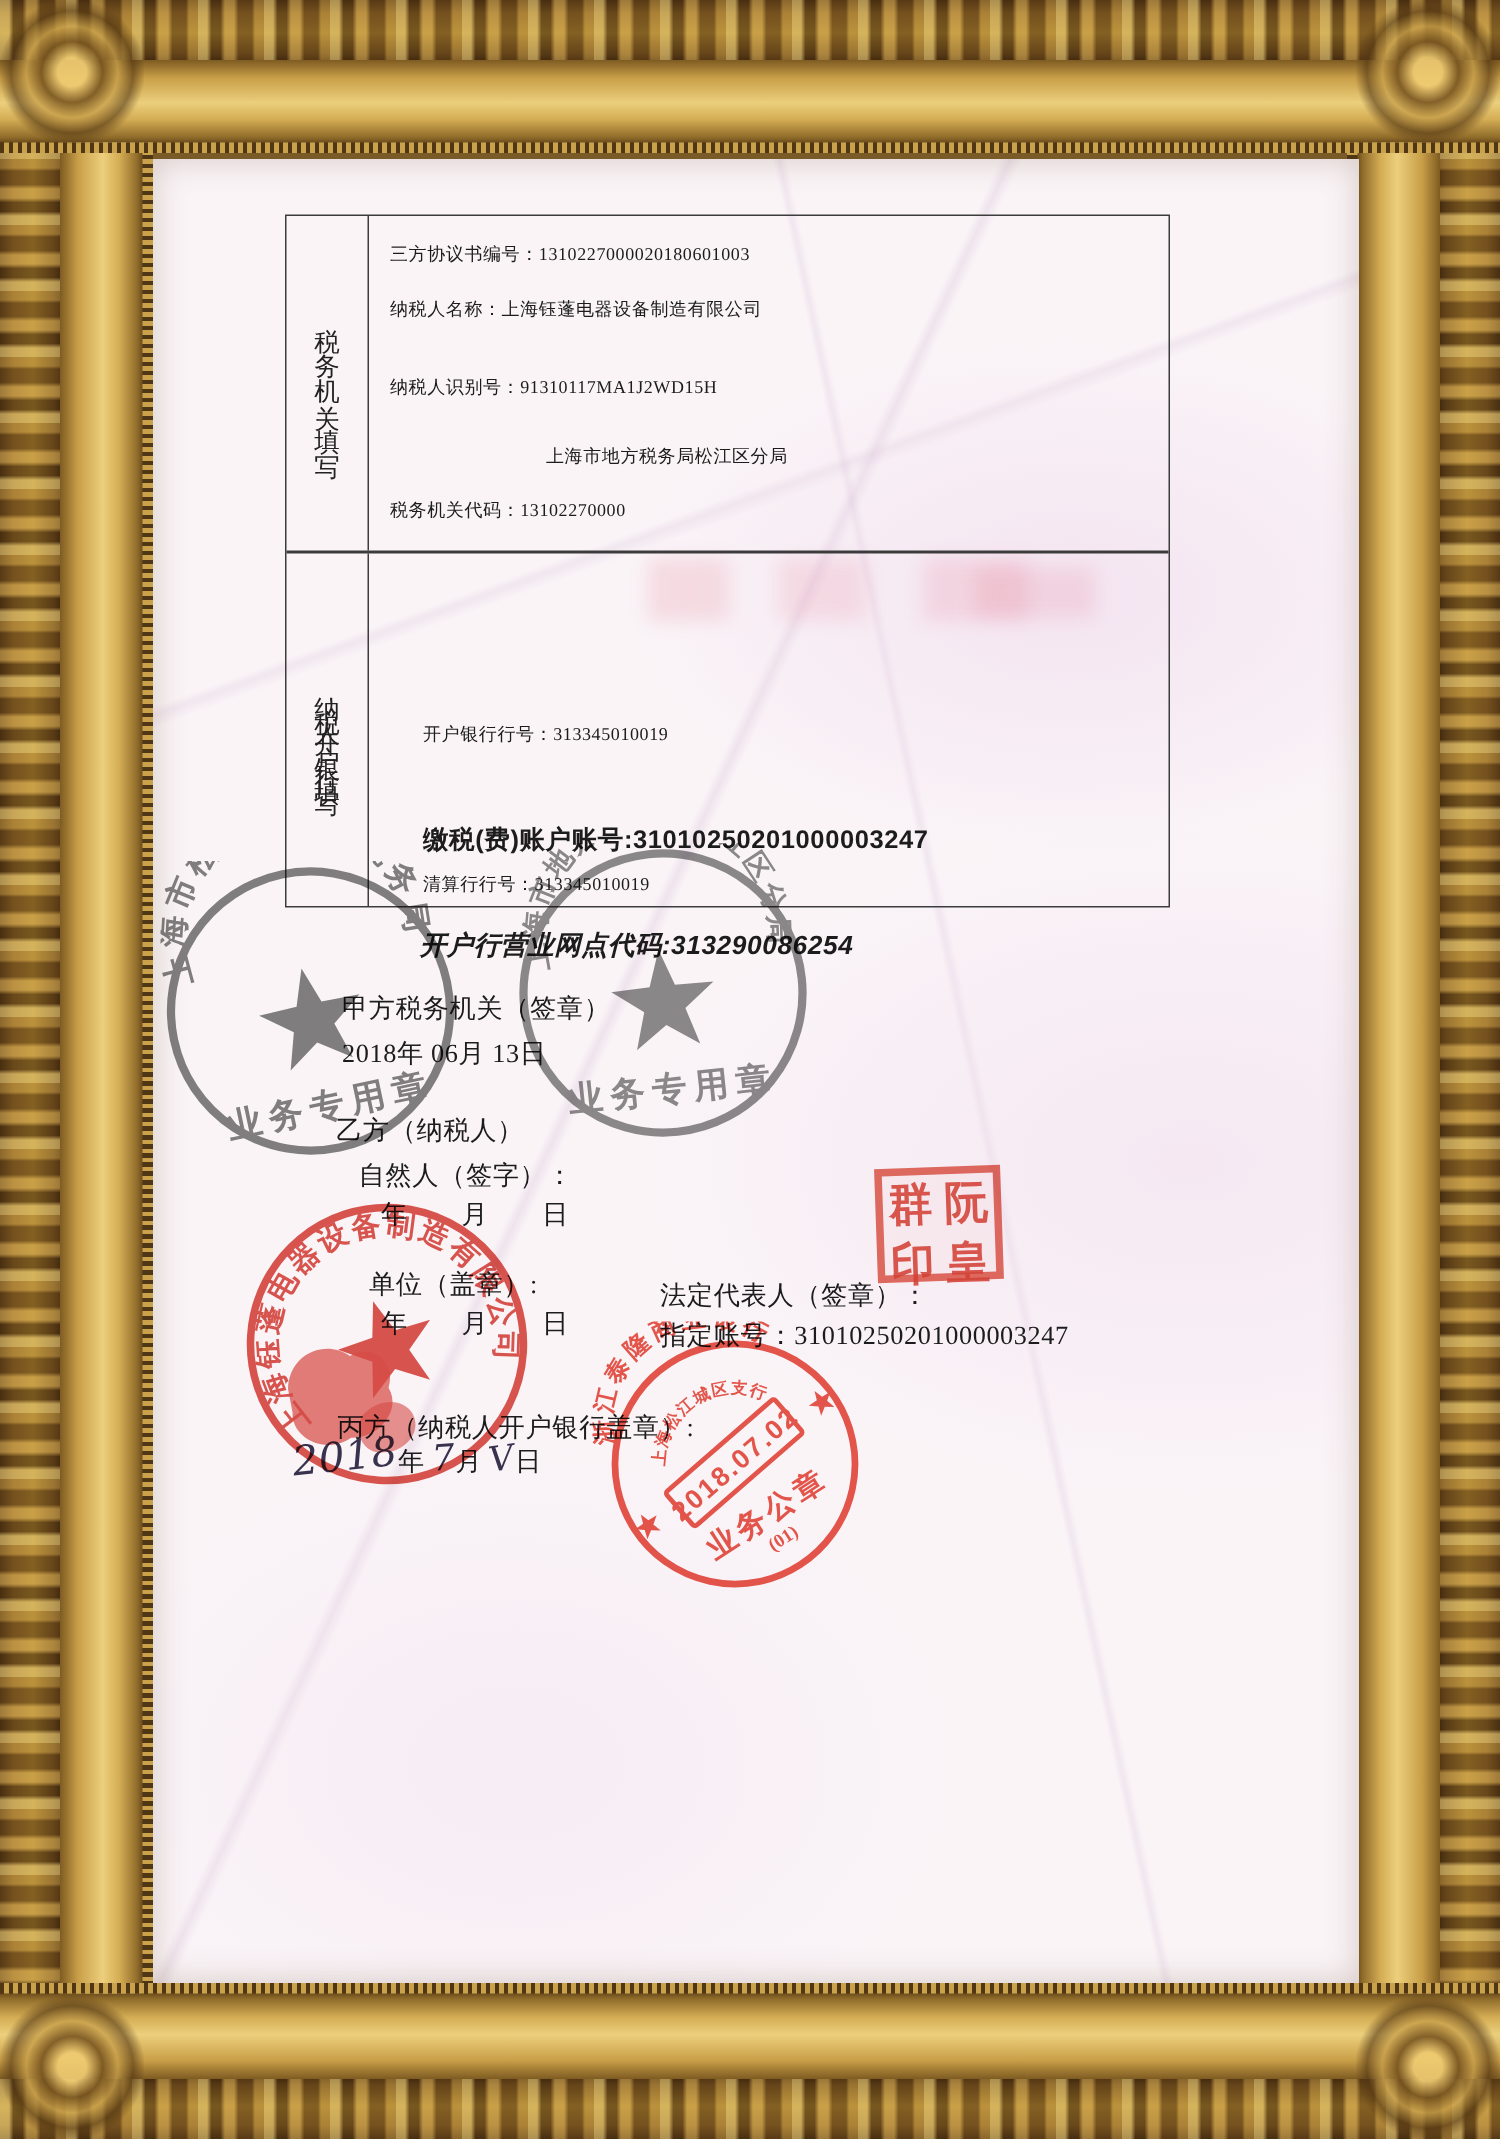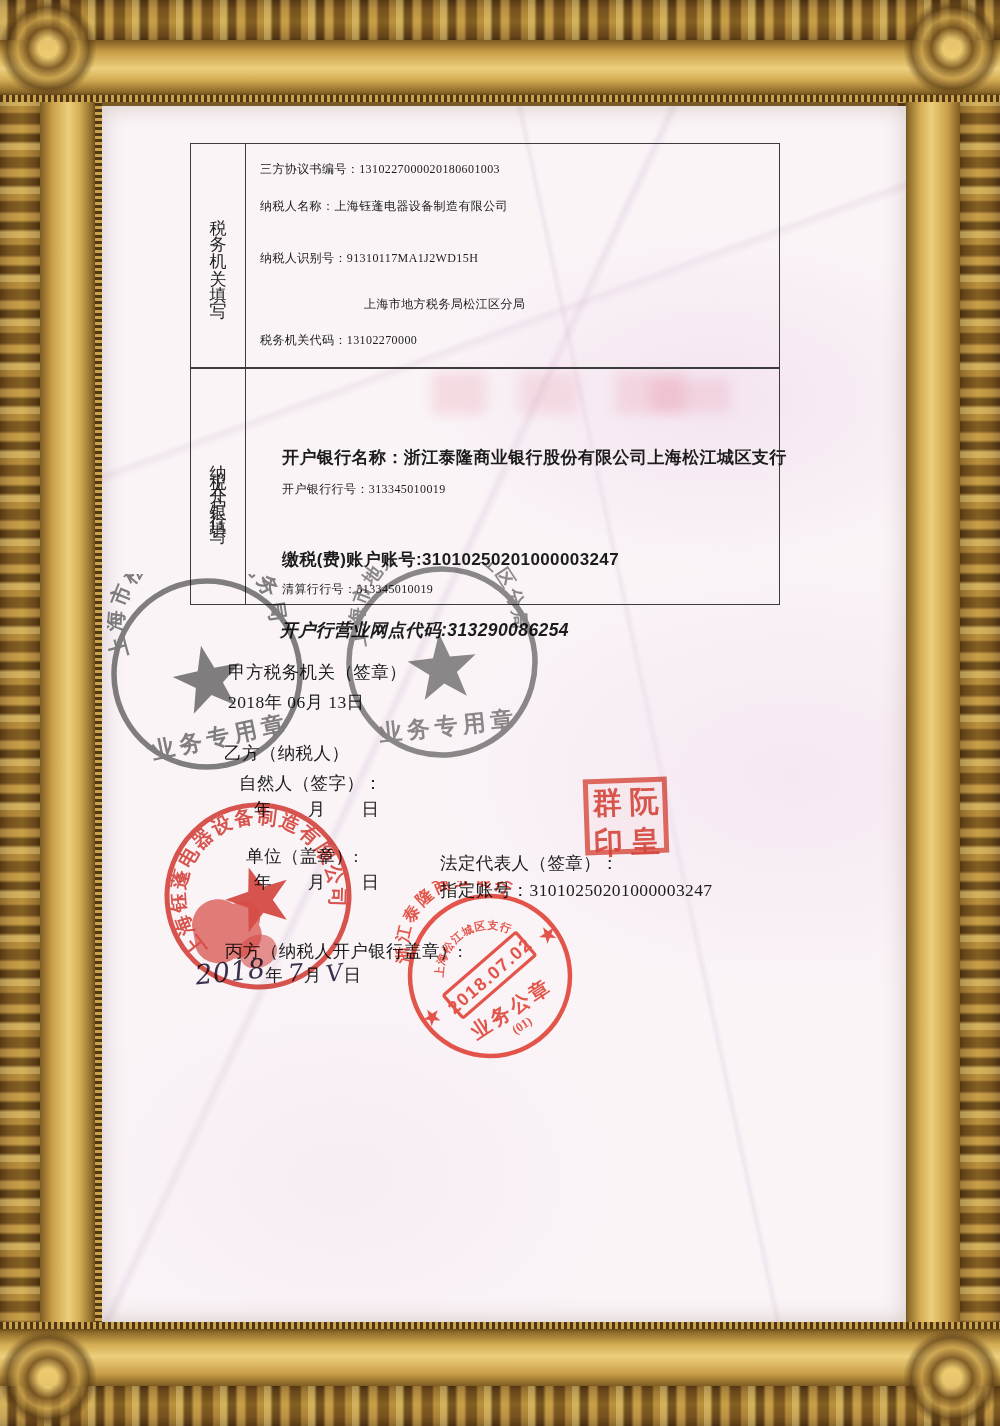--- a/index.html
+++ b/index.html
@@ -135,21 +135,20 @@
         <div class="trow" style="left:118px;top:152px;"><span>上海市地方税务局松江区分局</span></div>
         <div class="trow" style="left:14px;top:188px;"><span>税务机关代码：</span><span>13102270000</span></div>
       </div>
     </div>
 
     <div class="t-section sec2">
       <div class="side-cell">
         <div class="side-label sp9">纳税人开户银行填写</div>
       </div>
       <div class="content-cell">
-        <div class="trow bold-sans" style="left:36px;top:77px;"><span>开户银行名称：</span><span>浙江泰隆商业银行股份有限公司上海松江城区支行</span></div>
         <div class="trow" style="left:36px;top:112px;"><span>开户银行行号：</span><span>313345010019</span></div>
         <div class="trow bold-sans" style="left:36px;top:179px;"><span>缴税(费)账户账号:</span><span>31010250201000003247</span></div>
         <div class="trow" style="left:36px;top:212px;"><span>清算行行号：</span><span>313345010019</span></div>
       </div>
     </div>
   </div>
 
   <div class="fline bold-sans" style="left:178px;top:512px;font-style:italic;"><span>开户行营业网点代码:</span><span>313290086254</span></div>
 
   <div class="fline" style="left:126px;top:554px;">甲方税务机关（签章）</div>

